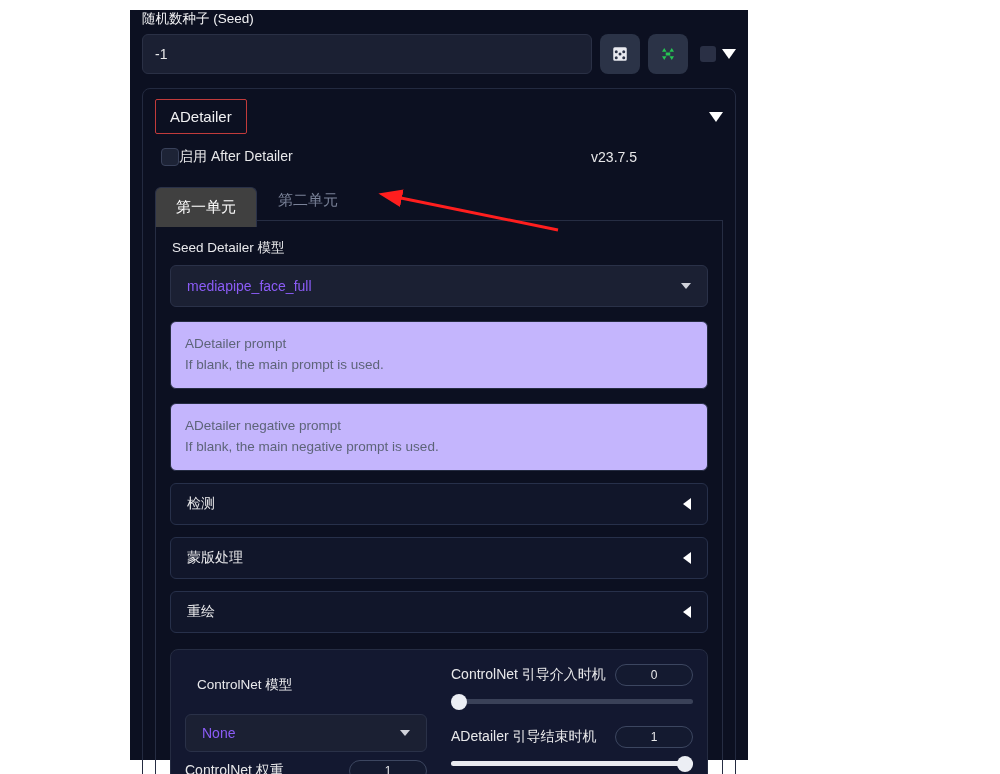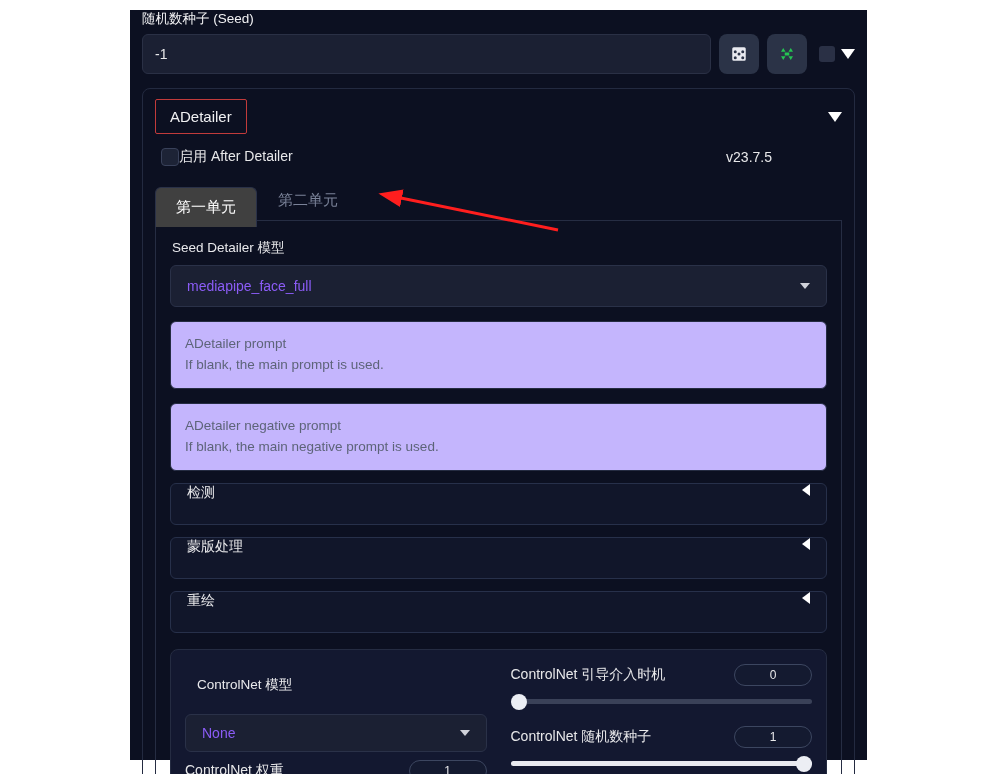--- a/index.html
+++ b/index.html
@@ -8,21 +8,21 @@
     font-family: -apple-system, "Segoe UI", sans-serif;
     font-size: 14px;
     color: #e8e8ea;
   }
   .outer {
     width: 1000px;
     height: 774px;
     padding: 10px 0 0 130px;
   }
   .panel {
-    width: 737px;
+    width: 618px;
     height: 750px;
     background: #0c1021;
     padding: 0 12px 12px 12px;
     position: relative;
   }
   .label { color: #f2f2f4; font-size: 13.5px; margin-bottom: 6px; }
   .row-seed { display: flex; align-items: center; gap: 8px; }
   .seed-input {
     flex: 1; height: 40px; background: #1b2033;
     border: 1px solid #2a3045; border-radius: 6px;
@@ -52,21 +52,21 @@
     display: flex; align-items: center; justify-content: space-between; gap: 44px;
   }
   .adetailer-tag {
     border: 1px solid #c23b3b; color: #f0f0f2;
     padding: 8px 14px; border-radius: 2px; font-size: 15px;
     background: transparent;
   }
   .enable-row { display:flex; align-items:center; justify-content:space-between; margin-top:14px; padding: 0 6px;}
   .enable-left { display:flex; align-items:center; }
   .chk { width:18px; height:18px; border-radius:4px; background:#1d2336; border:1px solid #39415a; }
-  .version { color:#e8e8ea; margin-right: 64px; }
+  .version { color:#e8e8ea; margin-right: 80px; }
   .tabs { display:flex; margin-top:14px; border-bottom:1px solid #262d43; }
   .tab {
     padding: 10px 20px; color:#7a8298; cursor:pointer; font-size:15px;
     border: 1px solid transparent; border-bottom: none; border-radius:6px 6px 0 0;
   }
   .tab.active { color:#fff; border-color:#2a3148; background:#404040; position:relative; top:7px; }
   .inner { border:1px solid #262d43; border-top:none; border-radius:0 0 8px 8px; padding:14px; }
   .field-label { color:#e9e9ec; font-size:13.5px; margin: 4px 0 8px 2px; }
   .dropdown {
     height: 42px; background:#1b2033; border:1px solid #2a3148; border-radius:6px;
@@ -77,21 +77,21 @@
     width:0; height:0; border-left:5px solid transparent; border-right:5px solid transparent;
     border-top:6px solid #d0d2da;
   }
   .ta {
     margin-top:14px; background:#c4b5fd; border:1px solid #252c42; border-radius:6px;
     padding:12px 14px; min-height:64px;
   }
   .ta .ph { color:#5d6479; font-size:13.5px; line-height:1.55; }
   .acc {
     margin-top:12px; height:42px; background:#11162a; border:1px solid #27304a; border-radius:6px;
-    display:flex; align-items:flex-start; justify-content:space-between; padding:0 16px; cursor:pointer;
+    display:flex; align-items:center; justify-content:space-between; padding:0 16px; cursor:pointer;
   }
   .cn-block {
     margin-top:16px; background:#131830; border:1px solid #252c42; border-radius:8px; padding:14px;
     display:grid; grid-template-columns: 1fr 1fr; column-gap: 24px; row-gap: 10px;
   }
   .cn-left, .cn-right { display:flex; flex-direction:column; gap:8px; }
   .lbl-row { display:flex; align-items:center; justify-content:space-between; }
   .numbox {
     width:78px; height:22px; border:1px solid #3c4660; border-radius:12px;
     display:flex; align-items:center; justify-content:center; color:#e8e8ea; font-size:12px;
@@ -215,21 +215,21 @@
             <div class="lbl-row">
               <span>ControlNet 引导介入时机</span>
               <span class="numbox">0</span>
             </div>
             <div class="slider">
               <div class="track"></div>
               <div class="fill" style="width:0%"></div>
               <div class="thumb" style="left:0"></div>
             </div>
             <div class="lbl-row" style="margin-top:8px">
-              <span>ControlNet 随机数种子</span>
+              <span>ADetailer 引导结束时机</span>
               <span class="numbox">1</span>
             </div>
             <div class="slider">
               <div class="track"></div>
               <div class="fill" style="width:100%"></div>
               <div class="thumb" style="left:calc(100% - 16px)"></div>
             </div>
           </div>
         </div>
 

